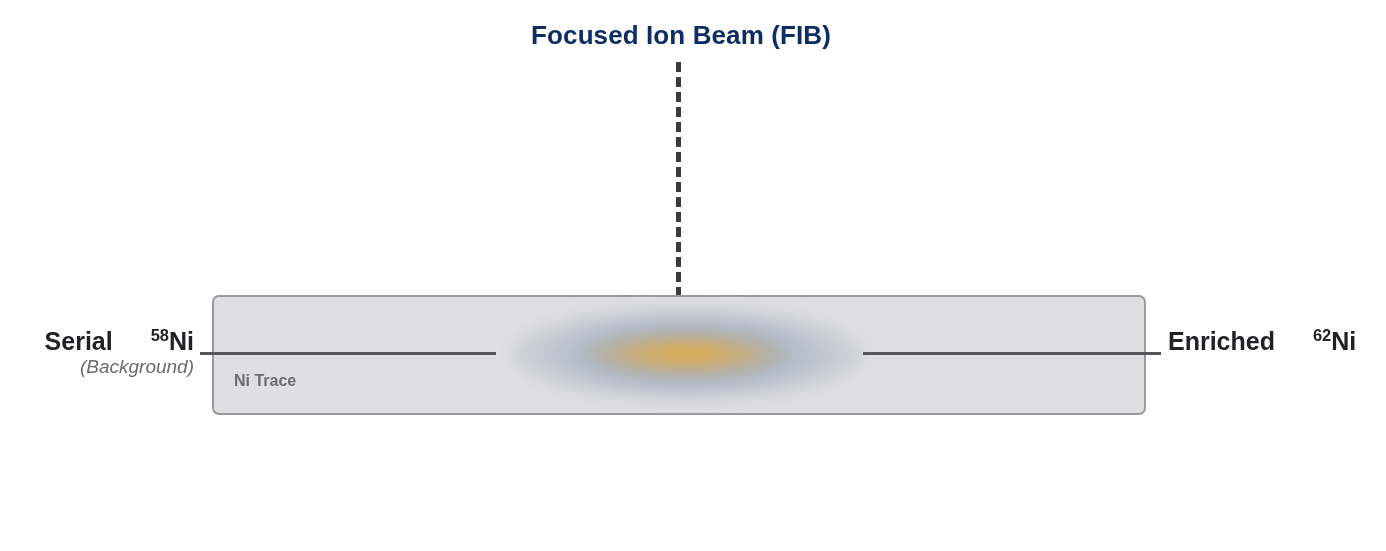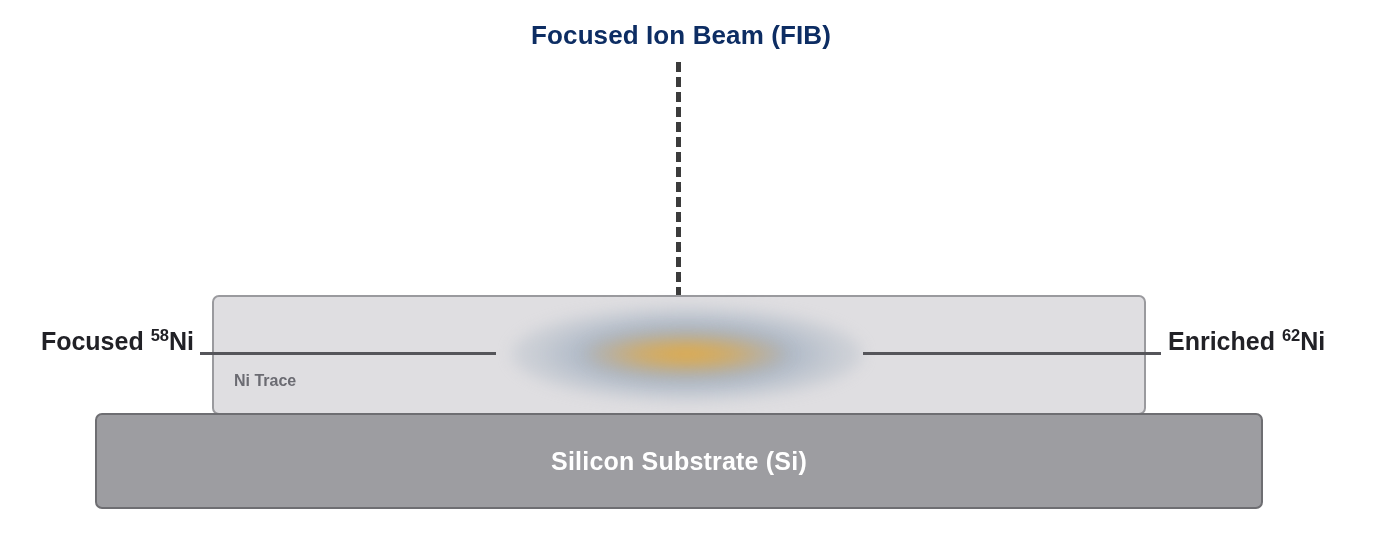--- a/index.html
+++ b/index.html
@@ -153,20 +153,21 @@
     font-size: 25px;
     font-weight: bold;
     color: #212126;
     display: block;
     line-height: 1.05;
   }
   .side-label .main sup {
     font-size: 0.66em;
     vertical-align: super;
     line-height: 0;
+    margin-left: 31px;
   }
   .side-label .sub {
     font-size: 19px;
     font-style: italic;
     color: #6a6a70;
     display: block;
     line-height: 1.35;
   }
   .label-left  { left: 8px;    top: 328px; text-align: right; width: 186px; }
   .label-right { left: 1168px; top: 328px; text-align: left;  width: 214px; }
@@ -182,28 +183,26 @@
   <div class="beam-arrow"></div>
 
 
   <div class="ni-layer"></div>
 
   <div class="glow-outer"></div>
   <div class="glow-core"></div>
 
   <div class="ni-trace-text">Ni Trace</div>
 
-  <div class="si-layer">
-    <span class="si-text">Silicon Substrate (Si)</span>
-  </div>
 
   <div class="leader leader-left"></div>
   <div class="leader leader-right"></div>
 
   <div class="side-label label-left">
-    <span class="main"><span>Focused </span><sup>58</sup><span>Ni</span></span>
+    <span class="main"><span>Serial </span><sup>58</sup><span>Ni</span></span>
+    <span class="sub">(Background)</span>
   </div>
 
   <div class="side-label label-right">
     <span class="main"><span>Enriched </span><sup>62</sup><span>Ni</span></span>
   </div>
 
 </div>
 
 </body></html>

